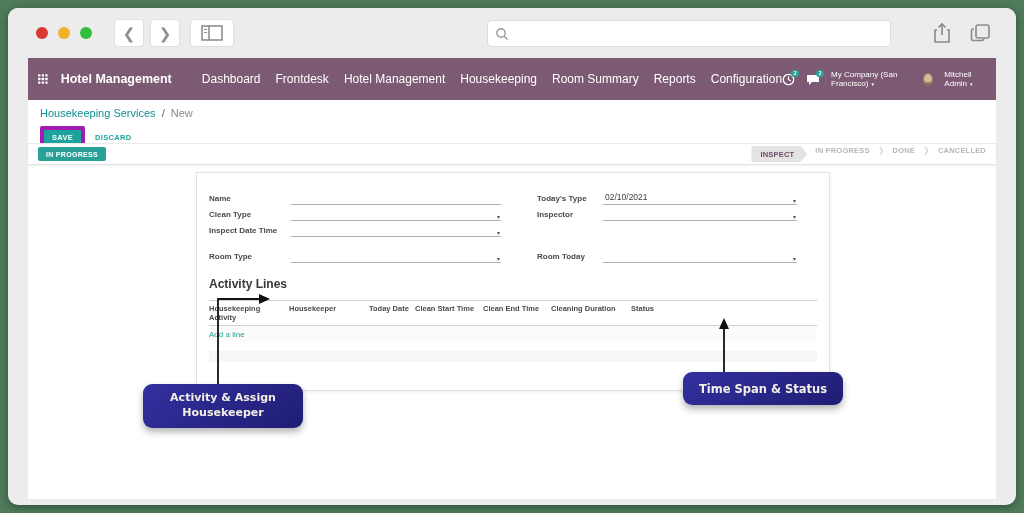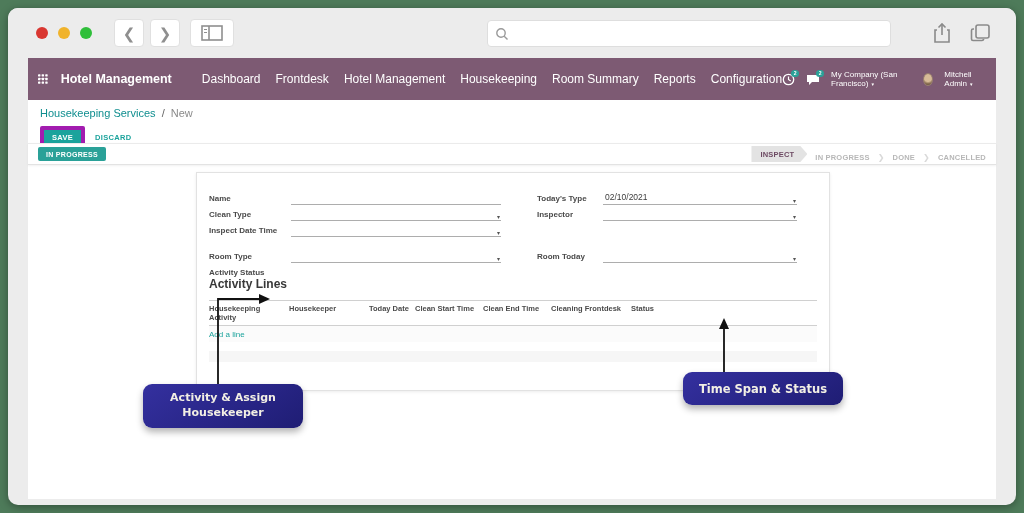--- a/index.html
+++ b/index.html
@@ -37,21 +37,21 @@
   .breadcrumb { position:absolute; left:12px; top:7px; font-size:11px; }
   .breadcrumb .link { color:#0f8e8f; cursor:pointer; }
   .breadcrumb .sep { color:#666; margin:0 3px; }
   .breadcrumb .current { color:#8a8a8a; }
   .actionrow { position:absolute; left:12px; top:26px; display:flex; align-items:center; gap:10px; }
   .btn-save { background:#1ba39c; color:#fff; border:4px solid #a21caf; font-size:7.5px; font-weight:bold; padding:3px 8px; border-radius:2px; letter-spacing:.3px; cursor:pointer; font-family:inherit; }
   .btn-discard { background:none; border:none; color:#1ba39c; font-size:7.5px; font-weight:bold; letter-spacing:.3px; cursor:pointer; font-family:inherit; }
 
   .statusbar { position:absolute; left:0; right:0; top:43px; height:22px; background:#fff; border-top:1px solid #ebebeb; border-bottom:1px solid #e3e3e3; box-shadow:0 1px 2px rgba(0,0,0,.06); display:flex; align-items:center; padding:0 10px; }
   .state-badge { background:#2aa198; color:#fff; font-size:7px; font-weight:bold; padding:3.5px 8px; border-radius:2px; letter-spacing:.3px; }
-  .pipeline { margin-left:auto; display:flex; align-items:flex-end; gap:8px; font-size:7.5px; color:#b7b7b7; font-weight:bold; letter-spacing:.2px; }
+  .pipeline { margin-left:auto; display:flex; align-items:flex-start; gap:8px; font-size:7.5px; color:#b7b7b7; font-weight:bold; letter-spacing:.2px; }
   .pipeline .active { background:#e3e3e3; color:#6d4a63; padding:3.5px 13px 3.5px 9px; clip-path:polygon(0 0, calc(100% - 7px) 0, 100% 50%, calc(100% - 7px) 100%, 0 100%); }
   .pipeline .psep { color:#d9d9d9; font-size:8px; font-weight:normal; }
 
   
   .sheet { position:absolute; left:168px; top:72px; width:634px; height:219px; background:#fff; border:1px solid #e2e2e2; box-shadow:0 1px 3px rgba(0,0,0,.08); z-index:1; }
   .col-left { position:absolute; left:12px; top:16px; width:292px; }
   .col-right { position:absolute; left:340px; top:16px; width:260px; }
   .field { display:flex; align-items:flex-end; height:16px; }
   .field .flabel { width:82px; font-size:8px; font-weight:bold; color:#4a4a4a; padding-bottom:2px; white-space:nowrap; }
   .col-right .field .flabel { width:66px; }
@@ -203,24 +203,20 @@
                 <span class="dd">▾</span>
               </span>
           </div>
           <div class="spacer10"></div>
           <div class="field">
             <span class="flabel">Room Type</span>
             <span class="finput">
                 <span class="dd">▾</span>
               </span>
           </div>
-          <div class="field no-input">
-            <span class="flabel">Activity Status</span>
-            <span class="finput"></span>
-          </div>
         </div>
 
         <div class="col-right">
           <div class="field">
             <span class="flabel">Today's Type</span>
             <span class="finput">02/10/2021<span class="dd">▾</span></span>
           </div>
           <div class="field">
             <span class="flabel">Inspector</span>
             <span class="finput">
@@ -237,21 +233,21 @@
         </div>
 
         <div class="section-title">Activity Lines</div>
         <div class="lines">
           <div class="lhead">
             <span class="c0">Housekeeping Activity</span>
             <span class="c1">Housekeeper</span>
             <span class="c2">Today Date</span>
             <span class="c3">Clean Start Time</span>
             <span class="c4">Clean End Time</span>
-            <span class="c5">Cleaning Frontdesk</span>
+            <span class="c5">Cleaning Duration</span>
             <span class="c6">Status</span>
           </div>
           <div class="addline">Add a line</div>
           <div class="stripe"></div>
         </div>
       </div>
 
       <svg class="arrow-svg" style="left:183px; top:193px;" width="70" height="96" viewBox="0 0 70 96">
         <path d="M7 94 V6 H48" fill="none" stroke="#111" stroke-width="1.8"></path>
         <polygon points="48,1 59,6 48,11" fill="#111"></polygon>

